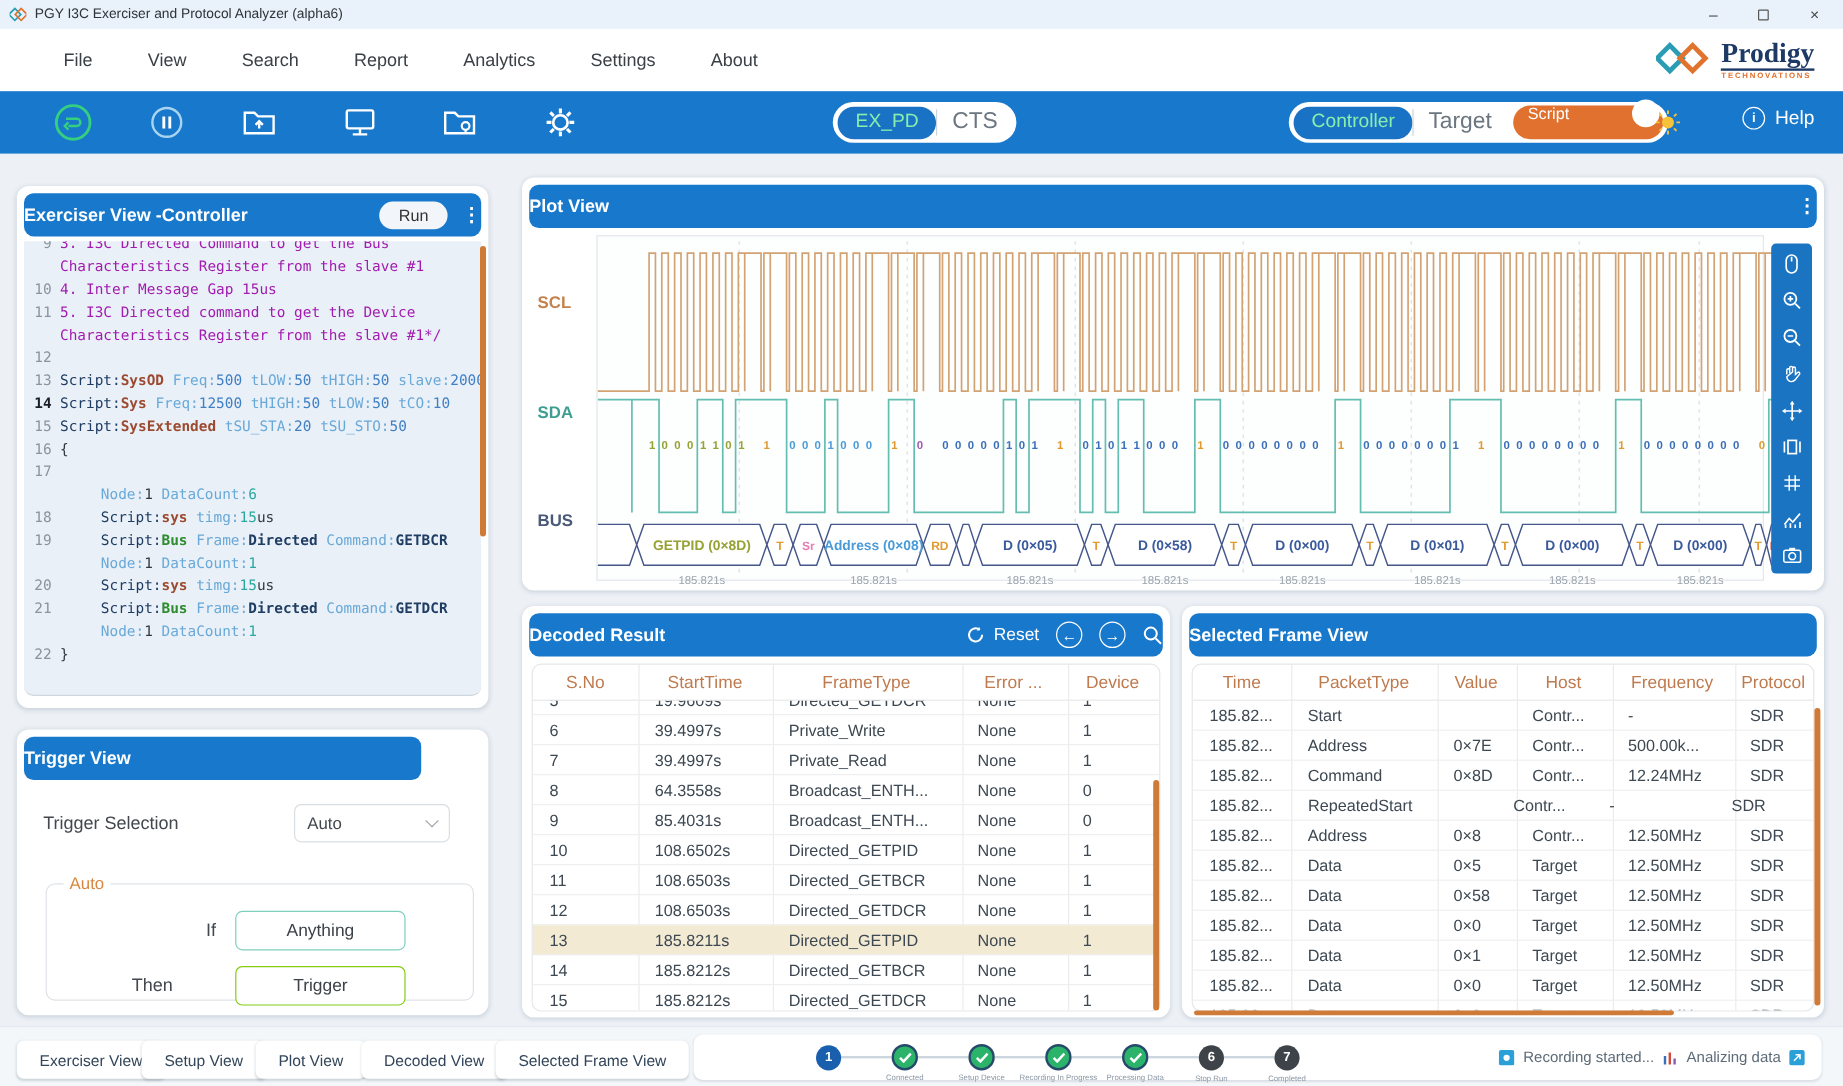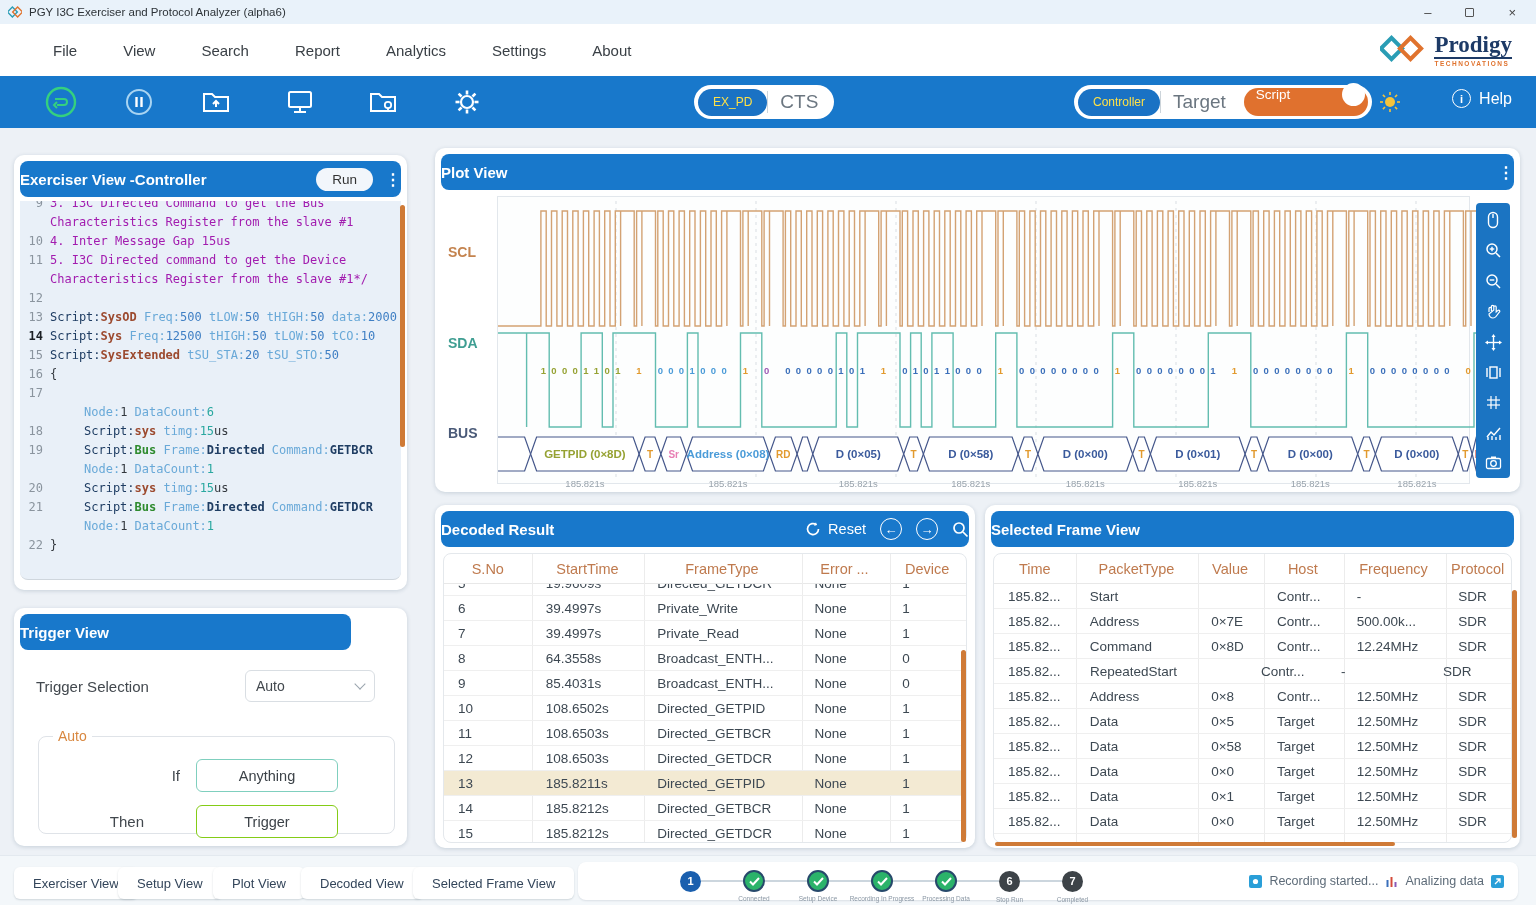--- a/index.html
+++ b/index.html
@@ -23,21 +23,21 @@
   .brand-text{display:flex;flex-direction:column;line-height:1;}
   .brand-name{font-family:"Liberation Serif",serif;font-weight:bold;font-size:23px;color:#1d3a66;
               border-bottom:2px solid #1d3a66;padding-bottom:1px;}
   .brand-sub{font-size:6.5px;letter-spacing:1.5px;color:#e0732e;font-weight:bold;margin-top:2px;}
 
   
   .toolbar{position:absolute;left:0;top:76px;width:1536px;height:52px;background:#1878cb;}
   .tb-icon{position:absolute;top:10px;width:32px;height:32px;display:flex;align-items:center;justify-content:center;}
   .seg-group{position:absolute;top:9px;height:34px;background:#fff;border-radius:17px;
              display:flex;align-items:center;padding:0 4px;}
-  .seg-pill{height:27px;border-radius:14px;background:#1a72c4;color:#fde047;font-size:12px;
+  .seg-pill{height:27px;border-radius:14px;background:#1a72c4;color:#86efac;font-size:16px;
             display:flex;align-items:center;padding:0 15px;}
   .seg-plain{color:#6b7680;font-size:19px;padding:0 12px;}
   .seg-div{width:1px;height:22px;background:#ccd4da;}
   .script-toggle{height:28px;border-radius:14px;background:#e0712e;color:#fff;font-size:13.5px;
                  display:flex;align-items:center;padding:0 3px 16px 12px;margin-left:6px;gap:47px;}
   .script-knob{width:23px;height:23px;border-radius:50%;background:#fff;margin-left:5px;}
   .help{position:absolute;right:24px;top:13px;display:flex;align-items:center;gap:8px;color:#fff;font-size:16px;}
   .help-i{width:19px;height:19px;border:1.6px solid #fff;border-radius:50%;display:flex;
           align-items:center;justify-content:center;font-size:11px;font-weight:bold;}
 
@@ -256,21 +256,21 @@
         <span class="kebab">⋮</span>
       </div>
     </div>
     <div class="code-area" id="code">
         <div class="cline cliptop"><span class="lnum">9</span><span><span class="cm">3. I3C Directed Command to get the Bus</span></span></div>
         <div class="cline"><span class="lnum"></span><span><span class="cm">Characteristics Register from the slave #1</span></span></div>
         <div class="cline"><span class="lnum">10</span><span><span class="cm">4. Inter Message Gap 15us</span></span></div>
         <div class="cline"><span class="lnum">11</span><span><span class="cm">5. I3C Directed command to get the Device</span></span></div>
         <div class="cline"><span class="lnum"></span><span><span class="cm">Characteristics Register from the slave #1*/</span></span></div>
         <div class="cline"><span class="lnum">12</span><span></span></div>
-        <div class="cline"><span class="lnum">13</span><span><span class="k">Script:</span><span class="kw">SysOD</span><span class="pr"> Freq:</span><span class="num">500</span><span class="pr"> tLOW:</span><span class="num">50</span><span class="pr"> tHIGH:</span><span class="num">50</span><span class="pr"> data:</span><span class="num">2000</span></span></div>
+        <div class="cline"><span class="lnum">13</span><span><span class="k">Script:</span><span class="kw">SysOD</span><span class="pr"> Freq:</span><span class="num">500</span><span class="pr"> tLOW:</span><span class="num">50</span><span class="pr"> tHIGH:</span><span class="num">50</span><span class="pr"> slave:</span><span class="num">2000</span></span></div>
         <div class="cline"><span class="lnum cur">14</span><span><span class="k">Script:</span><span class="kw">Sys</span><span class="pr"> Freq:</span><span class="num">12500</span><span class="pr"> tHIGH:</span><span class="num">50</span><span class="pr"> tLOW:</span><span class="num">50</span><span class="pr"> tCO:</span><span class="num">10</span></span></div>
         <div class="cline"><span class="lnum">15</span><span><span class="k">Script:</span><span class="kw">SysExtended</span><span class="pr"> tSU_STA:</span><span class="num">20</span><span class="pr"> tSU_STO:</span><span class="num">50</span></span></div>
         <div class="cline"><span class="lnum">16</span><span><span class="pl">{</span></span></div>
         <div class="cline"><span class="lnum">17</span></div>
         <div class="cline"><span class="lnum"></span><span class="lind"><span class="pr">Node:</span><span class="pl">1</span><span class="pr"> DataCount:</span><span class="tl">6</span></span></div>
         <div class="cline"><span class="lnum">18</span><span class="lind"><span class="k">Script:</span><span class="kw">sys</span><span class="pr"> timg:</span><span class="tl">15</span><span class="pl">us</span></span></div>
         <div class="cline"><span class="lnum">19</span><span class="lind"><span class="k">Script:</span><span class="gr">Bus</span><span class="pr"> Frame:</span><span class="bd">Directed</span><span class="pr"> Command:</span><span class="bd">GETBCR</span></span></div>
         <div class="cline"><span class="lnum"></span><span class="lind"><span class="pr">Node:</span><span class="pl">1</span><span class="pr"> DataCount:</span><span class="tl">1</span></span></div>
         <div class="cline"><span class="lnum">20</span><span class="lind"><span class="k">Script:</span><span class="kw">sys</span><span class="pr"> timg:</span><span class="tl">15</span><span class="pl">us</span></span></div>
         <div class="cline"><span class="lnum">21</span><span class="lind"><span class="k">Script:</span><span class="gr">Bus</span><span class="pr"> Frame:</span><span class="bd">Directed</span><span class="pr"> Command:</span><span class="bd">GETDCR</span></span></div>

